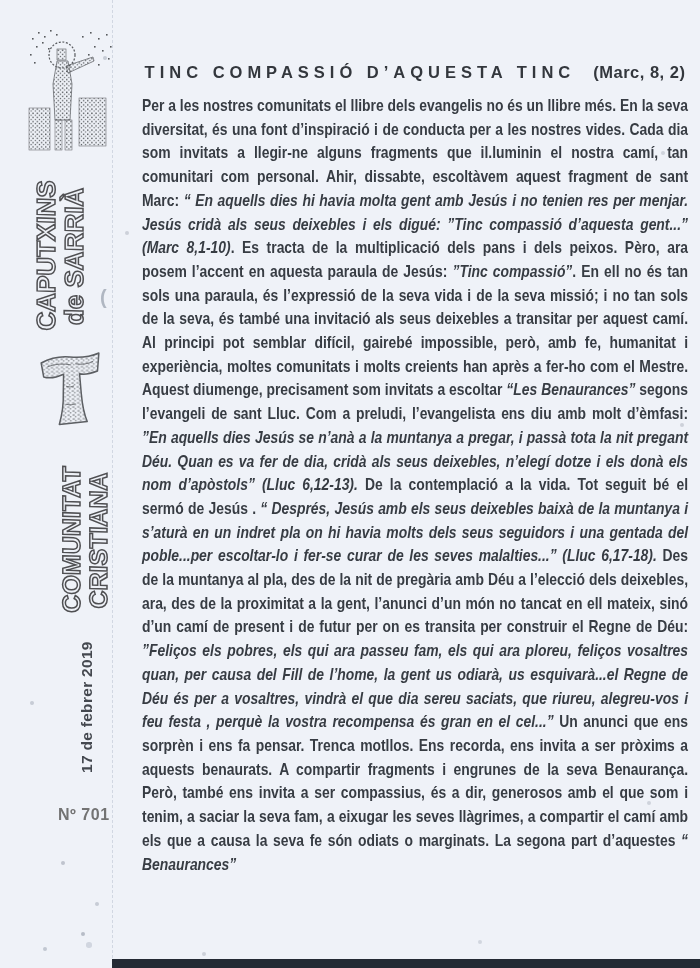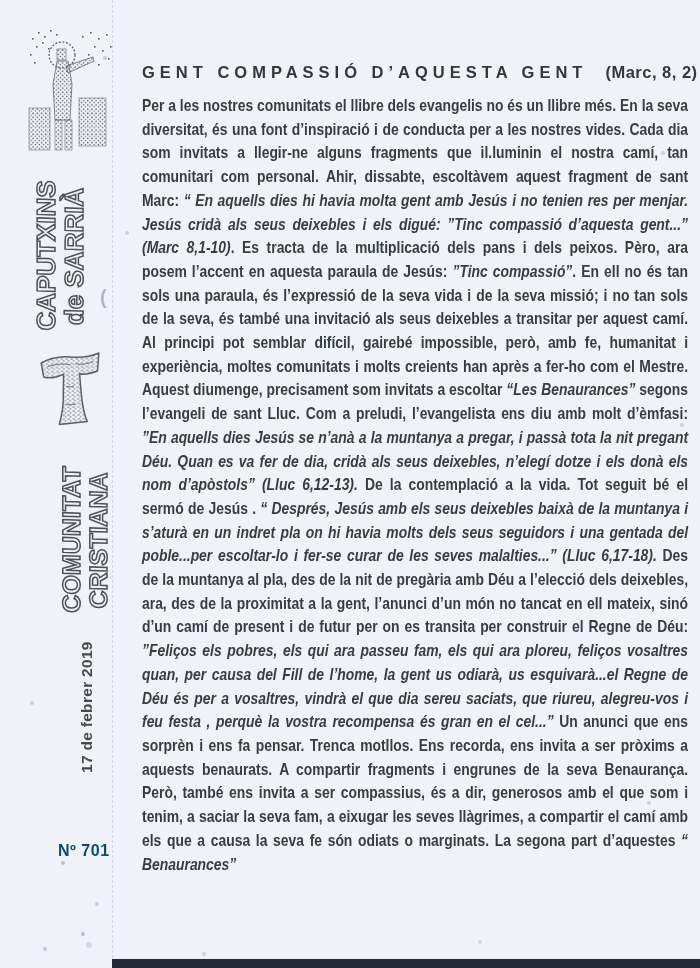--- a/index.html
+++ b/index.html
@@ -26,22 +26,22 @@
     .bubble{color:#eef1f7;-webkit-text-stroke:1.5px #4f4f52;}
   }
   .bubble-caputxins{left:-16px;top:224px;width:160px;height:64px;font-size:26px;}
   .bubble-comunitat{left:2px;top:511px;width:170px;height:58px;font-size:25px;}
   .v-date{
     position:absolute;left:24px;top:697px;width:130px;height:22px;
     transform:rotate(-90deg);text-align:center;white-space:nowrap;
     font-weight:bold;font-size:15.5px;color:#44484f;letter-spacing:.3px;
   }
   .issue-no{
-    position:absolute;left:58px;top:842px;
-    font-weight:bold;font-size:16px;color:#0c4a6e;letter-spacing:.5px;
+    position:absolute;left:58px;top:806px;
+    font-weight:bold;font-size:16px;color:#737373;letter-spacing:.5px;
   }
   
   .title{
     position:absolute;left:142px;top:63px;width:546px;
     text-align:center;font-weight:bold;font-size:16.5px;color:#33373d;
     letter-spacing:5px;white-space:nowrap;
   }
   .title .cite{letter-spacing:.5px;margin-left:18px;}
   .article{
     position:absolute;left:142px;top:94px;width:668px;
@@ -149,18 +149,18 @@
 <div class="bubble bubble-comunitat">
   <div>COMUNITAT</div>
   <div>CRISTIANA</div>
 </div>
 
 <div class="v-date">17 de febrer 2019</div>
 
 <div class="issue-no">Nº 701</div>
 
 <div class="title">
-  <span>GENT COMPASSIÓ D’AQUESTA GENT</span><span class="cite">(Marc, 8, 2)</span>
+  <span>TINC COMPASSIÓ D’AQUESTA TINC</span><span class="cite">(Marc, 8, 2)</span>
 </div>
 
 <div class="article"><span class="normal">Per a les nostres comunitats el llibre dels  evangelis no és un llibre més. En la seva diversitat, és una font d’inspiració i de conducta per a les nostres vides. Cada dia som invitats a llegir-ne alguns fragments que il.luminin el nostra camí, tan comunitari com personal. Ahir, dissabte, escoltàvem aquest  fragment de sant Marc: </span><span class="italic">“ En aquells dies hi havia molta gent amb Jesús i no tenien res per menjar. Jesús cridà als seus deixebles i els digué: ”Tinc compassió d’aquesta gent...” (Marc 8,1-10)</span><span class="normal">. Es tracta de la multiplicació dels pans i dels peixos. Pèro, ara  posem l’accent en aquesta paraula de Jesús: </span><span class="italic">”Tinc compassió”</span><span class="normal">.  En ell no és tan sols una paraula, és l’expressió de la seva vida i de la seva missió; i no tan sols de la seva, és també una invitació als seus deixebles a transitar per  aquest camí. Al principi  pot semblar difícil, gairebé impossible, però, amb fe, humanitat i experiència, moltes comunitats i molts creients han après a fer-ho com el Mestre. Aquest diumenge, precisament som invitats a escoltar </span><span class="italic">“Les Benaurances”</span><span class="normal"> segons l’evangeli de sant Lluc. Com a preludi, l’evangelista ens diu amb molt d’èmfasi: </span><span class="italic">”En aquells dies Jesús se n’anà a la muntanya a pregar, i passà tota la nit pregant Déu. Quan es va fer de dia, cridà als seus deixebles, n’elegí dotze i els donà els nom d’apòstols” (Lluc 6,12-13).</span><span class="normal"> De la contemplació a la vida.  Tot seguit  bé el sermó de Jesús . </span><span class="italic">“ Després, Jesús amb els seus deixebles baixà de la muntanya i s’aturà en un indret pla on hi havia molts dels seus seguidors i una gentada del poble...per escoltar-lo i fer-se curar de les seves malalties...” (Lluc 6,17-18).</span><span class="normal"> Des de la muntanya al pla, des de la nit de pregària amb Déu a l’elecció dels deixebles, ara, des de la proximitat a la gent, l’anunci d’un món no tancat en ell mateix, sinó d’un camí de present i de futur per on es transita  per construir el Regne de Déu: </span><span class="italic">”Feliços els pobres, els qui ara passeu fam, els qui ara ploreu, feliços vosaltres quan, per causa del Fill de l’home, la gent us odiarà, us esquivarà...el Regne de Déu és per a vosaltres, vindrà el que  dia sereu saciats, que riureu, alegreu-vos i feu festa , perquè la vostra recompensa és gran en el cel...”</span><span class="normal"> Un anunci que ens sorprèn i ens fa pensar. Trenca motllos. Ens recorda, ens invita a ser pròxims a aquests benaurats. A compartir fragments i engrunes de la seva Benaurança. Però, també ens invita a ser compassius,  és a dir, generosos amb el que som i tenim, a saciar la seva fam, a eixugar les seves llàgrimes, a compartir el camí amb els que a causa la seva fe són odiats o marginats. La segona part d’aquestes </span><span class="italic">“ Benaurances”</span></div>
 
 <div class="bottom-bar"></div>
 
 </body></html>

